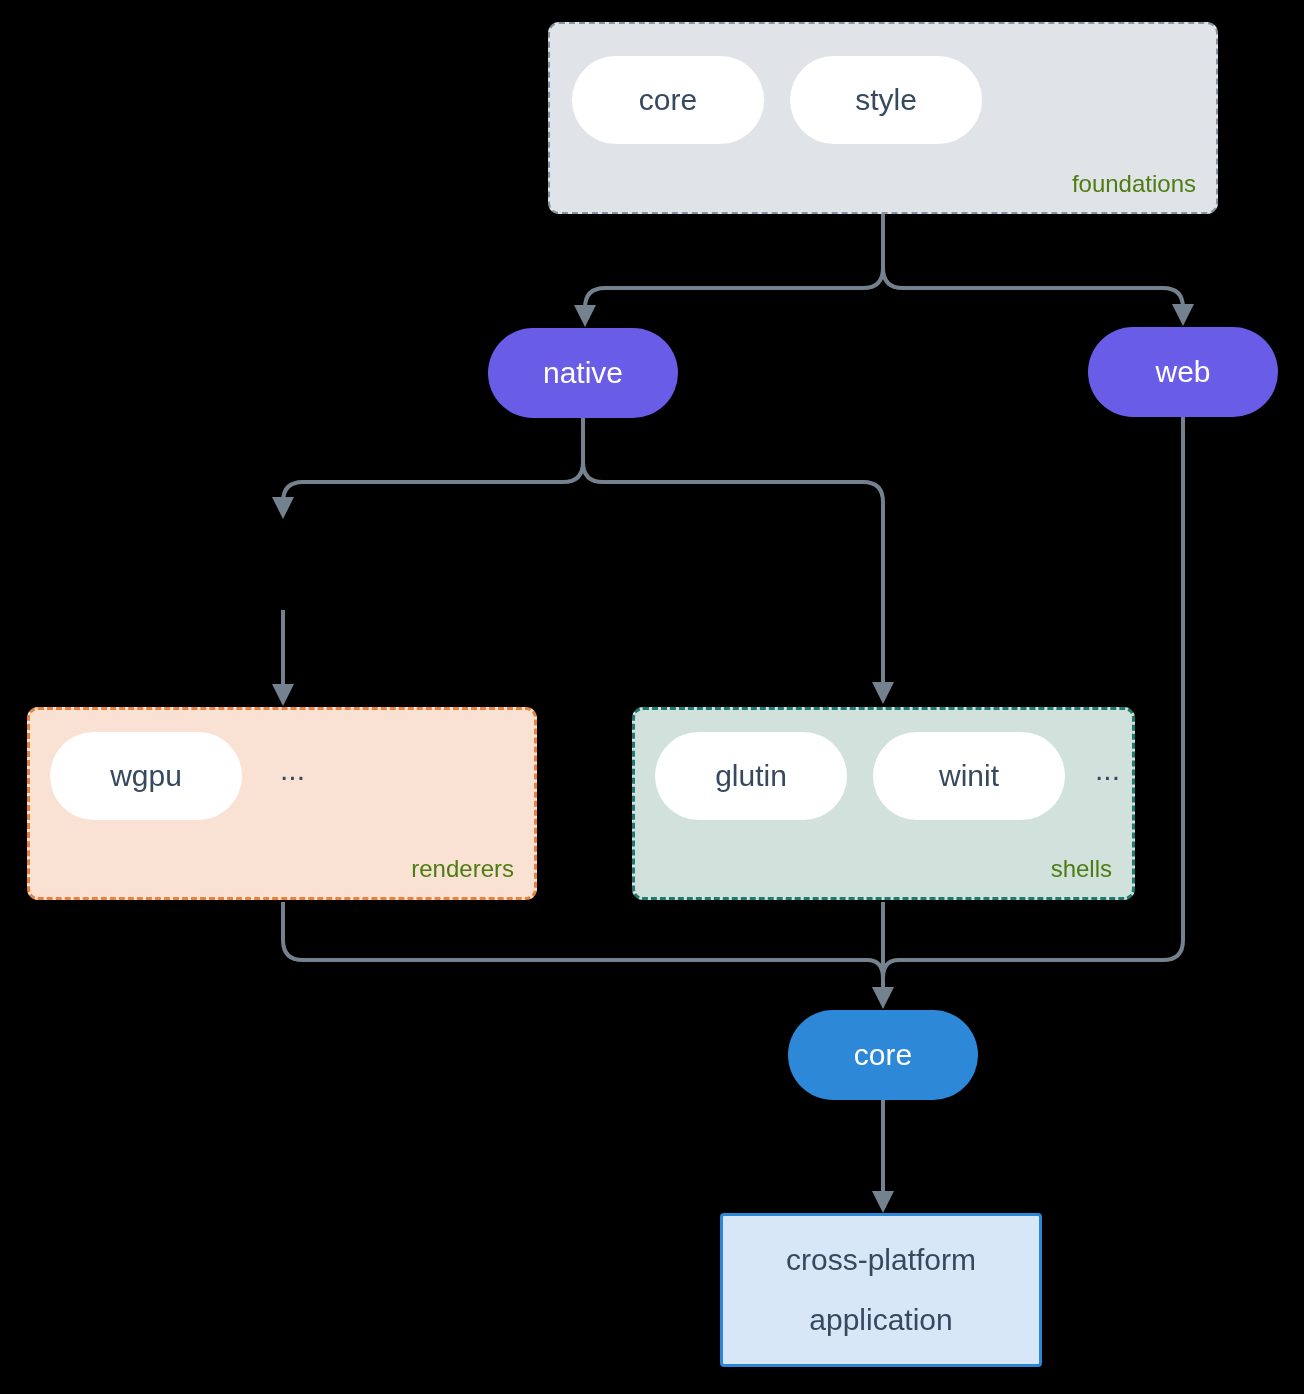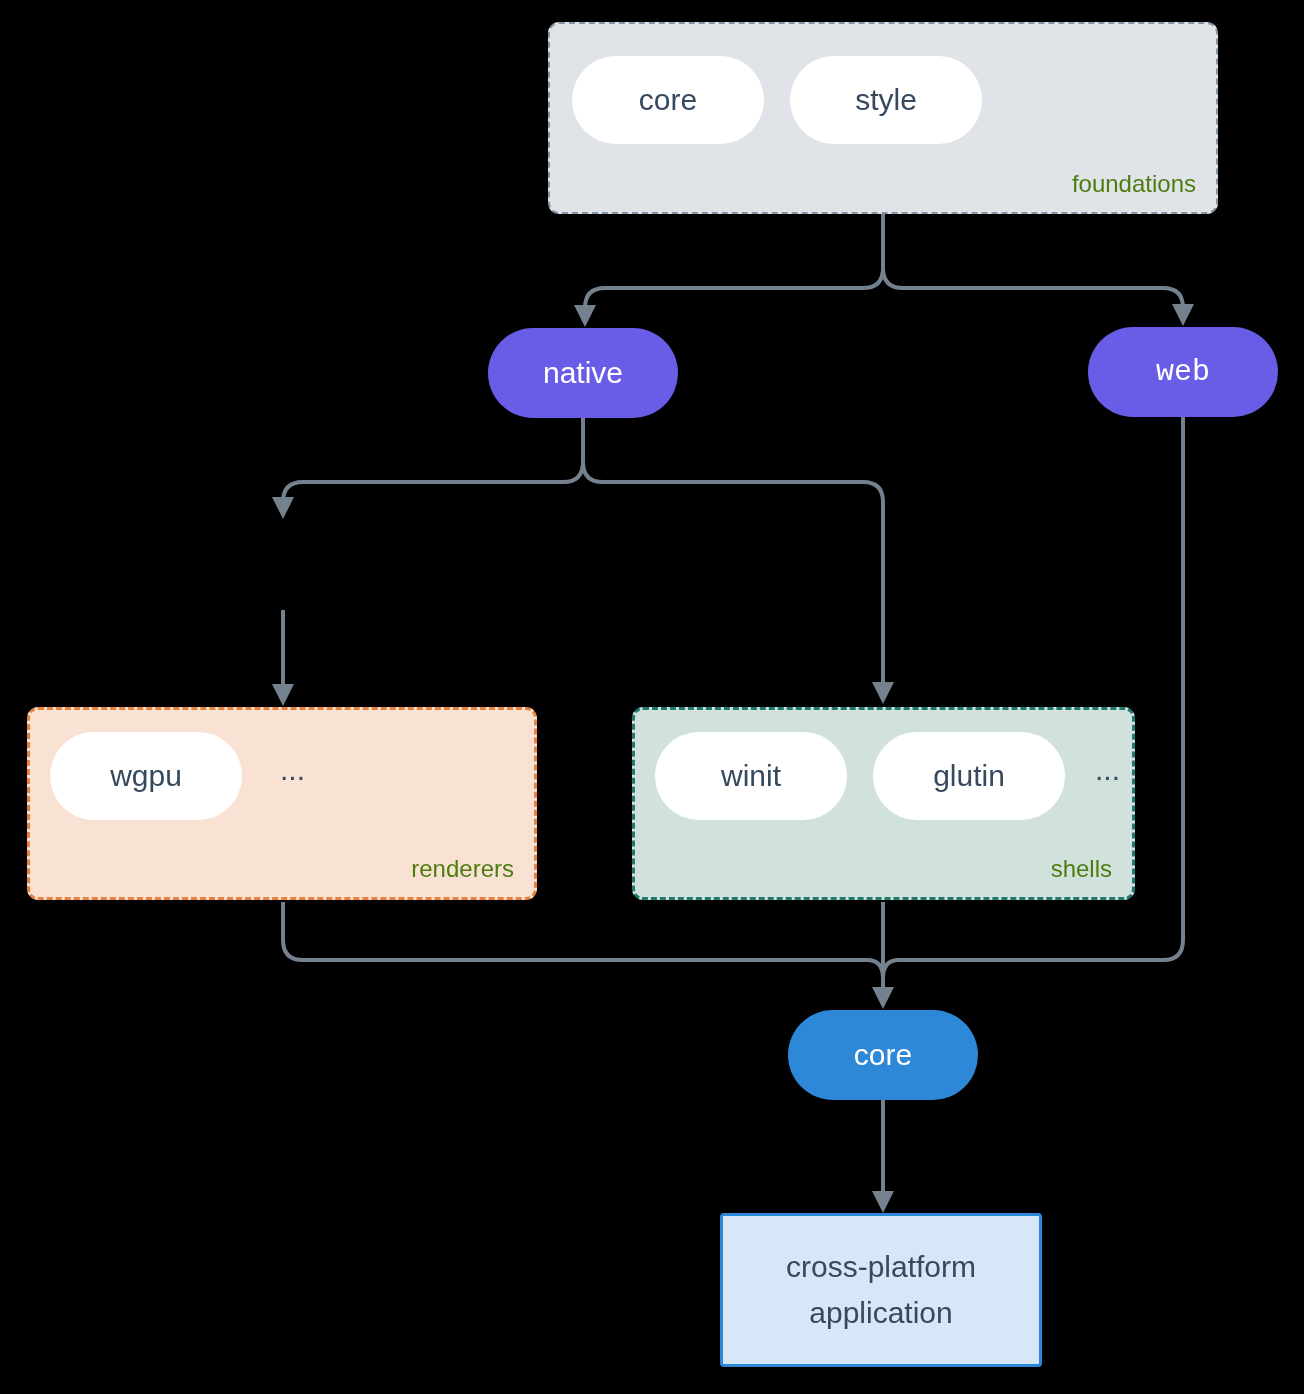--- a/index.html
+++ b/index.html
@@ -83,21 +83,21 @@
     width: 322px; height: 154px;
     background: #D7E7F8;
     border: 3px solid #2D87D8;
     border-radius: 4px;
     display: flex;
     align-items: center;
     justify-content: center;
     text-align: center;
     color: #36495E;
     font-size: 30px;
-    line-height: 46px;
+    line-height: 60px;
     padding: 0 40px;
   }
 </style>
 </head>
 <body>
 
 <div id="stage">
 
   <svg id="connectors" viewBox="0 0 1304 1394" xmlns="http://www.w3.org/2000/svg">
     <defs>
@@ -134,35 +134,35 @@
   <div class="group-box foundations" style="left:548px; top:22px; width:670px; height:192px;">
     <div class="group-pills">
       <div class="pill-white">core</div>
       <div class="pill-white">style</div>
     </div>
     <div class="group-label">foundations</div>
   </div>
 
   <div class="node-pill native" style="left:488px; top:328px;">native</div>
 
-  <div class="node-pill web" style="left:1088px; top:327px;font-family:Liberation Mono, monospace;">web</div>
+  <div class="node-pill web" style="left:1088px; top:327px;">web</div>
 
 
   <div class="group-box renderers" style="left:27px; top:707px; width:510px; height:193px;">
     <div class="group-pills" style="left:20px; top:22px; gap:34px;">
       <div class="pill-white">wgpu</div>
       <div class="dots">...</div>
     </div>
     <div class="group-label">renderers</div>
   </div>
 
   <div class="group-box shells" style="left:632px; top:707px; width:503px; height:193px;">
     <div class="group-pills" style="left:20px; top:22px; gap:26px;">
+      <div class="pill-white">glutin</div>
       <div class="pill-white">winit</div>
-      <div class="pill-white">glutin</div>
       <div class="dots">...</div>
     </div>
     <div class="group-label">shells</div>
   </div>
 
   <div class="node-pill iced" style="left:788px; top:1010px;">core</div>
 
   <div class="app-box">cross-platform application</div>
 
 </div>

